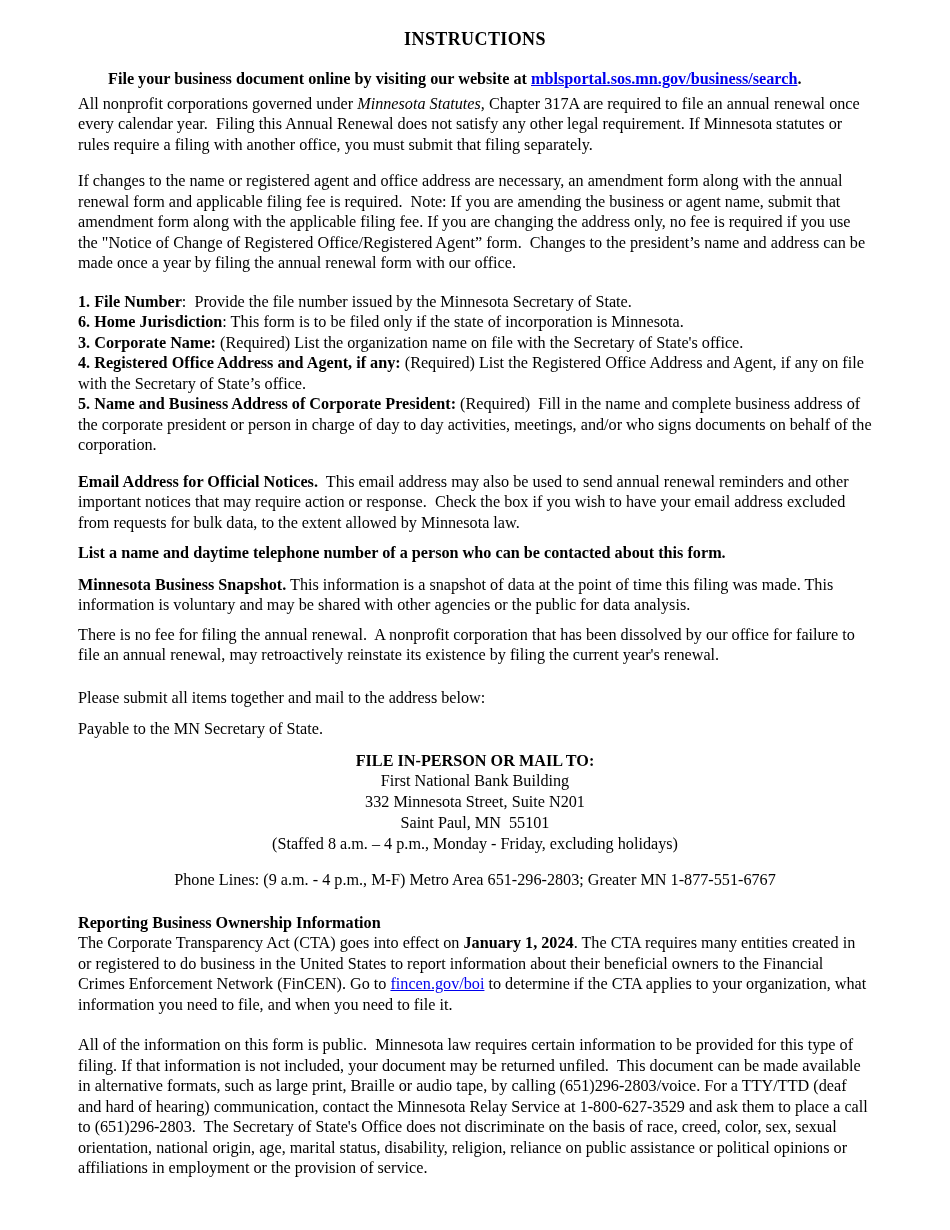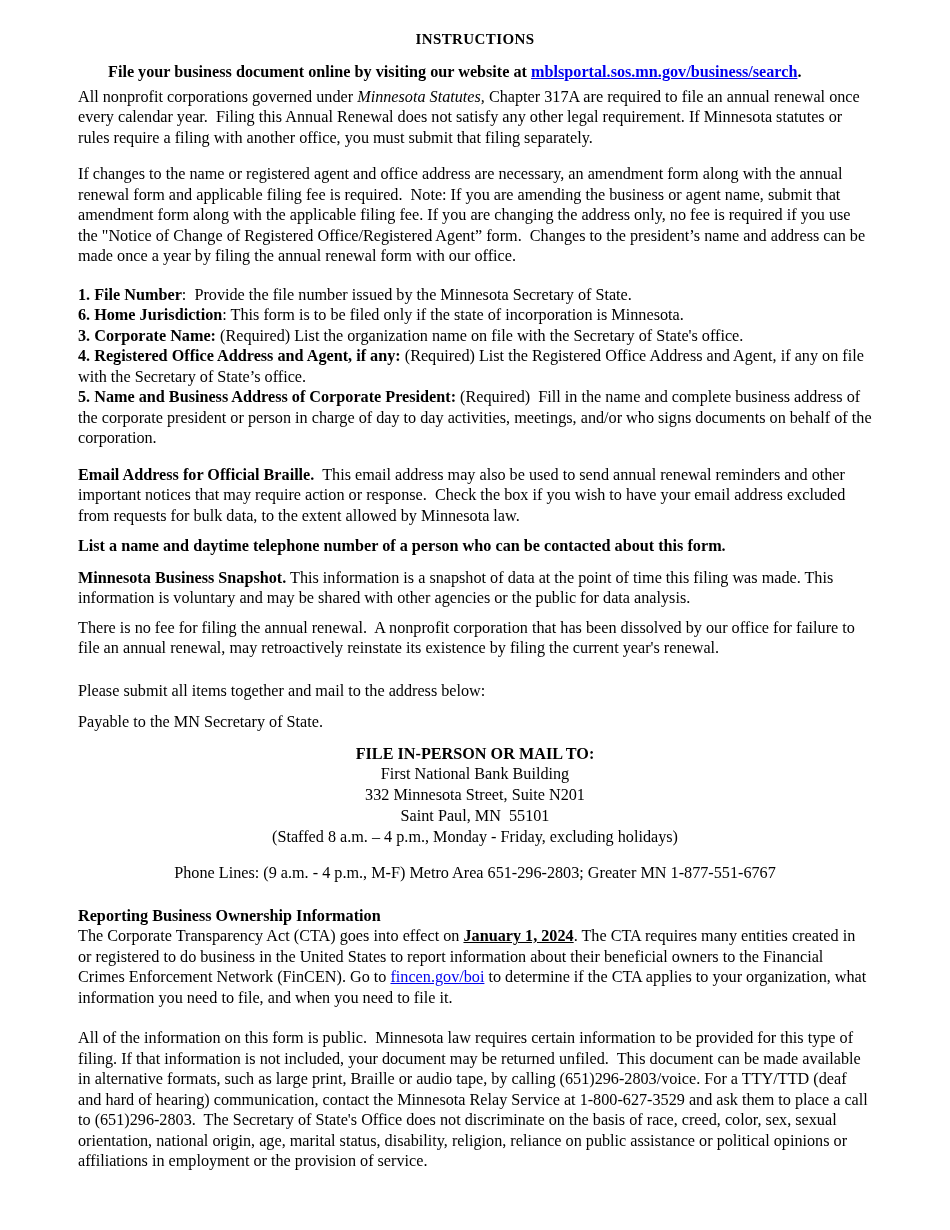--- a/index.html
+++ b/index.html
@@ -8,25 +8,25 @@
   .page {
     width: 950px; height: 1230px; box-sizing: border-box;
     padding: 28px 78px 10px 78px;
     font-family: "Liberation Serif", serif;
     font-size: 16.2px; line-height: 20.5px; color: #000000;
     overflow: hidden; background: #ffffff;
   }
   p { margin: 0 0 11px 0; white-space: pre-wrap; }
   .b { font-weight: bold; }
   .i { font-style: italic; }
-  .u { text-decoration: underline; }
+  .u { }
   a.link { color: #0000EE; text-decoration: underline; cursor: pointer; }
   .title {
-    font-size: 15px; line-height: 22px; font-weight: bold;
-    text-align: center; letter-spacing: 0.4px; margin: 0 0 12px 0;
+    font-size: 18px; line-height: 22px; font-weight: bold;
+    text-align: center; letter-spacing: 0.4px; margin: 0 0 19px 0;
   }
   .center { text-align: center; }
   .numbered { margin: 0 0 16px 0; }
   .numbered p { margin: 0; }
   .mailto { margin: 0 0 16px 0; }
   .mailto p { margin: 0; text-align: center; line-height: 20.8px; }
   .cta-block p.heading { margin: 0; }
   .mb0  { margin-bottom: 0; }
   .mb4  { margin-bottom: 4px; margin-left: 30px; }
   .mb5  { margin-bottom: 22px; }
@@ -52,21 +52,21 @@
   <p class="mb18"><span>If changes to the name or registered agent and office address are necessary, an amendment form along with the annual renewal form and applicable filing fee is required.  Note: If you are amending the business or agent name, submit that amendment form along with the applicable filing fee. If you are changing the address only, no fee is required if you use the "Notice of Change of Registered Office/Registered Agent” form.  Changes to the president’s name and address can be made once a year by filing the annual renewal form with our office.</span></p>
 
   <div class="numbered">
     <p><span class="b">1. File Number</span><span>:  Provide the file number issued by the Minnesota Secretary of State.</span></p>
     <p><span class="b">6. Home Jurisdiction</span><span>: This form is to be filed only if the state of incorporation is Minnesota.</span></p>
     <p><span class="b">3. Corporate Name:</span><span> (Required) List the organization name on file with the Secretary of State's office.</span></p>
     <p><span class="b">4. Registered Office Address and Agent, if any:</span><span> (Required) List the Registered Office Address and Agent, if any on file with the Secretary of State’s office.</span></p>
     <p><span class="b">5. Name and Business Address of Corporate President:</span><span> (Required)  Fill in the name and complete business address of the corporate president or person in charge of day to day activities, meetings, and/or who signs documents on behalf of the corporation.</span></p>
   </div>
 
-  <p class="mb10"><span class="b">Email Address for Official Braille.</span><span>  This email address may also be used to send annual renewal reminders and other important notices that may require action or response.  Check the box if you wish to have your email address excluded from requests for bulk data, to the extent allowed by Minnesota law.</span></p>
+  <p class="mb10"><span class="b">Email Address for Official Notices.</span><span>  This email address may also be used to send annual renewal reminders and other important notices that may require action or response.  Check the box if you wish to have your email address excluded from requests for bulk data, to the extent allowed by Minnesota law.</span></p>
 
   <p class="b mb11">List a name and daytime telephone number of a person who can be contacted about this form.</p>
 
   <p class="mb9"><span class="b">Minnesota Business Snapshot.</span><span> This information is a snapshot of data at the point of time this filing was made. This information is voluntary and may be shared with other agencies or the public for data analysis.</span></p>
 
   <p class="mb5">There is no fee for filing the annual renewal.  A nonprofit corporation that has been dissolved by our office for failure to file an annual renewal, may retroactively reinstate its existence by filing the current year's renewal.</p>
 
   <p class="mb11">Please submit all items together and mail to the address below:</p>
 
   <p class="mb11">Payable to the MN Secretary of State.</p>

